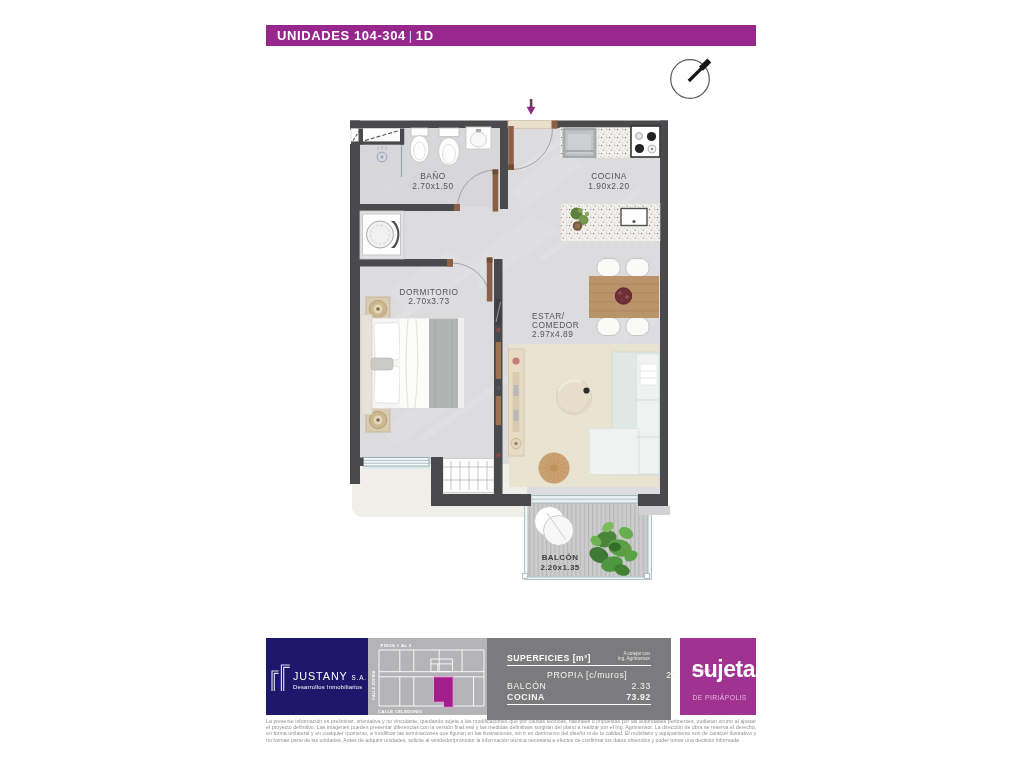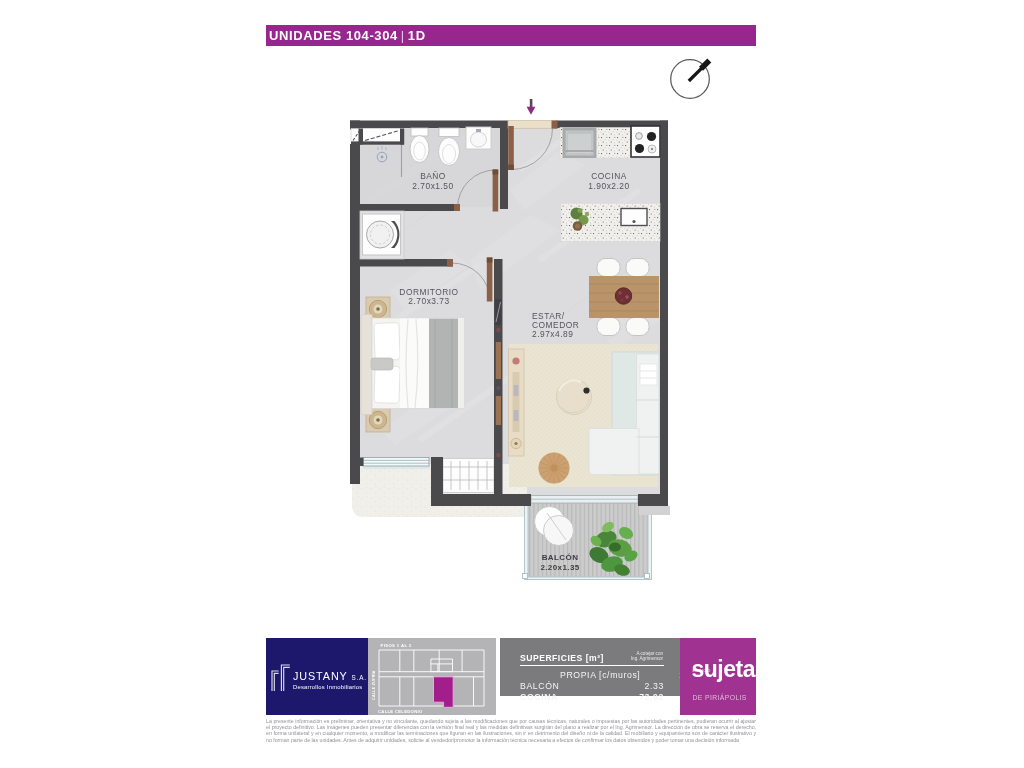--- a/index.html
+++ b/index.html
@@ -1,24 +1,24 @@
 <!DOCTYPE html>
 <html><head>
 <meta charset="utf-8">
 <style>
   html,body{margin:0;padding:0;background:#fff;}
   body{width:1024px;height:768px;position:relative;font-family:"Liberation Sans",sans-serif;overflow:hidden;}
   .abs{position:absolute;}
   .banner{left:266px;top:25px;width:490px;height:21px;background:#97278C;color:#fff;
-    font-size:13px;font-weight:bold;letter-spacing:.6px;line-height:21px;padding-left:3px;box-sizing:border-box;}
+    font-size:13px;font-weight:bold;letter-spacing:.6px;line-height:21px;padding-left:11px;box-sizing:border-box;}
   .banner .sep{font-weight:400;opacity:.75;padding:0 3px;}
   
   .fnavy{left:266px;top:638px;width:102px;height:77px;background:#1D186B;}
   .fgray{left:368px;top:638px;width:127.5px;height:77px;background:#B4B4B7;}
-  .fdark{left:500px;top:638px;width:184px;height:58px;background:#7B7B7D;color:#fff;}
+  .fdark{left:487px;top:638px;width:184px;height:82px;background:#7B7B7D;color:#fff;}
   .fpurp{left:679.5px;top:638px;width:76.5px;height:77px;background:#A03391;}
   .disc{left:266px;top:718px;width:490px;font-size:5.3px;line-height:6.2px;color:#93939A;text-align:justify;letter-spacing:-.04px;}
   .sup-h{position:absolute;left:20px;top:15px;font-size:8.6px;font-weight:bold;letter-spacing:.5px;}
   .sup-note{position:absolute;right:21px;top:13px;font-size:4.6px;text-align:right;line-height:5.2px;color:#E8E8E8;}
   .sup-line{position:absolute;left:20px;width:144px;height:1px;background:#fff;}
   .sup-row{position:absolute;left:20px;width:144px;font-size:8.7px;font-weight:400;letter-spacing:.62px;color:#F4F4F4;}
   .sup-row b{font-weight:bold;}
   .sup-row .v{float:right;}
   .jlogo-txt{position:absolute;left:27px;top:32px;color:#fff;}
 </style>

